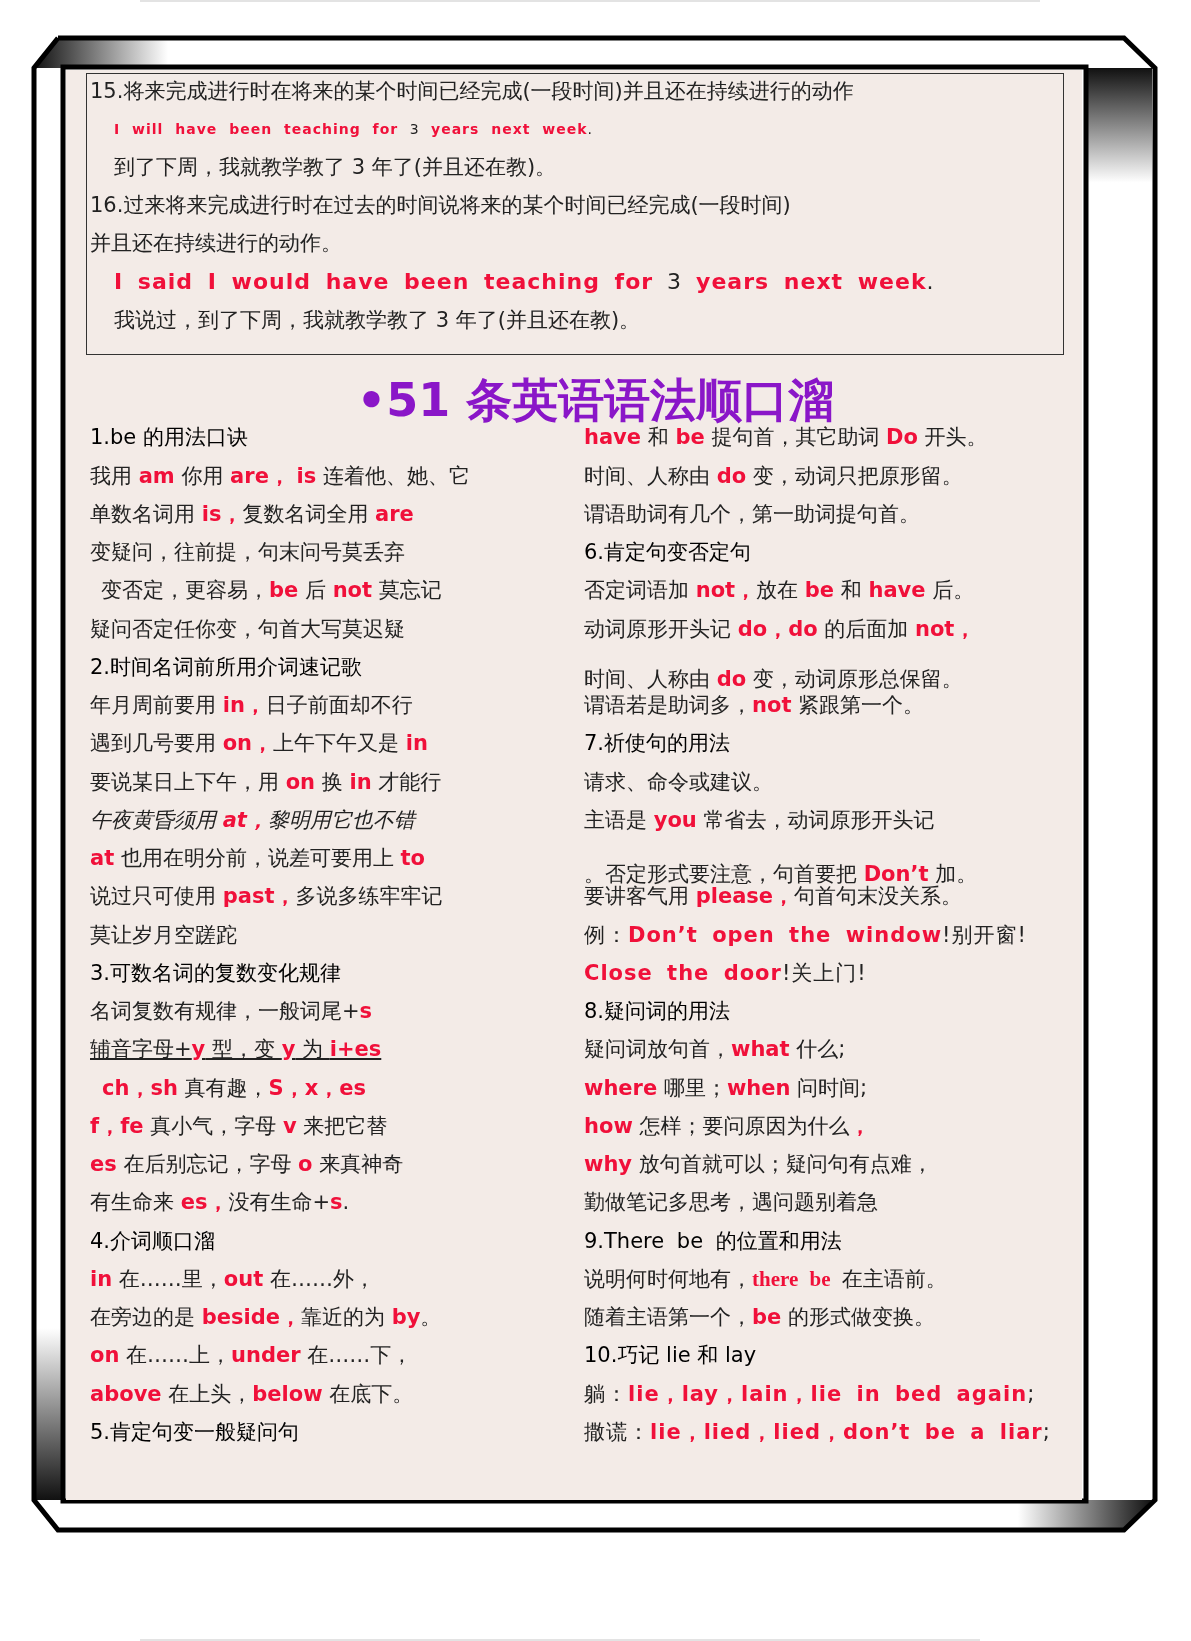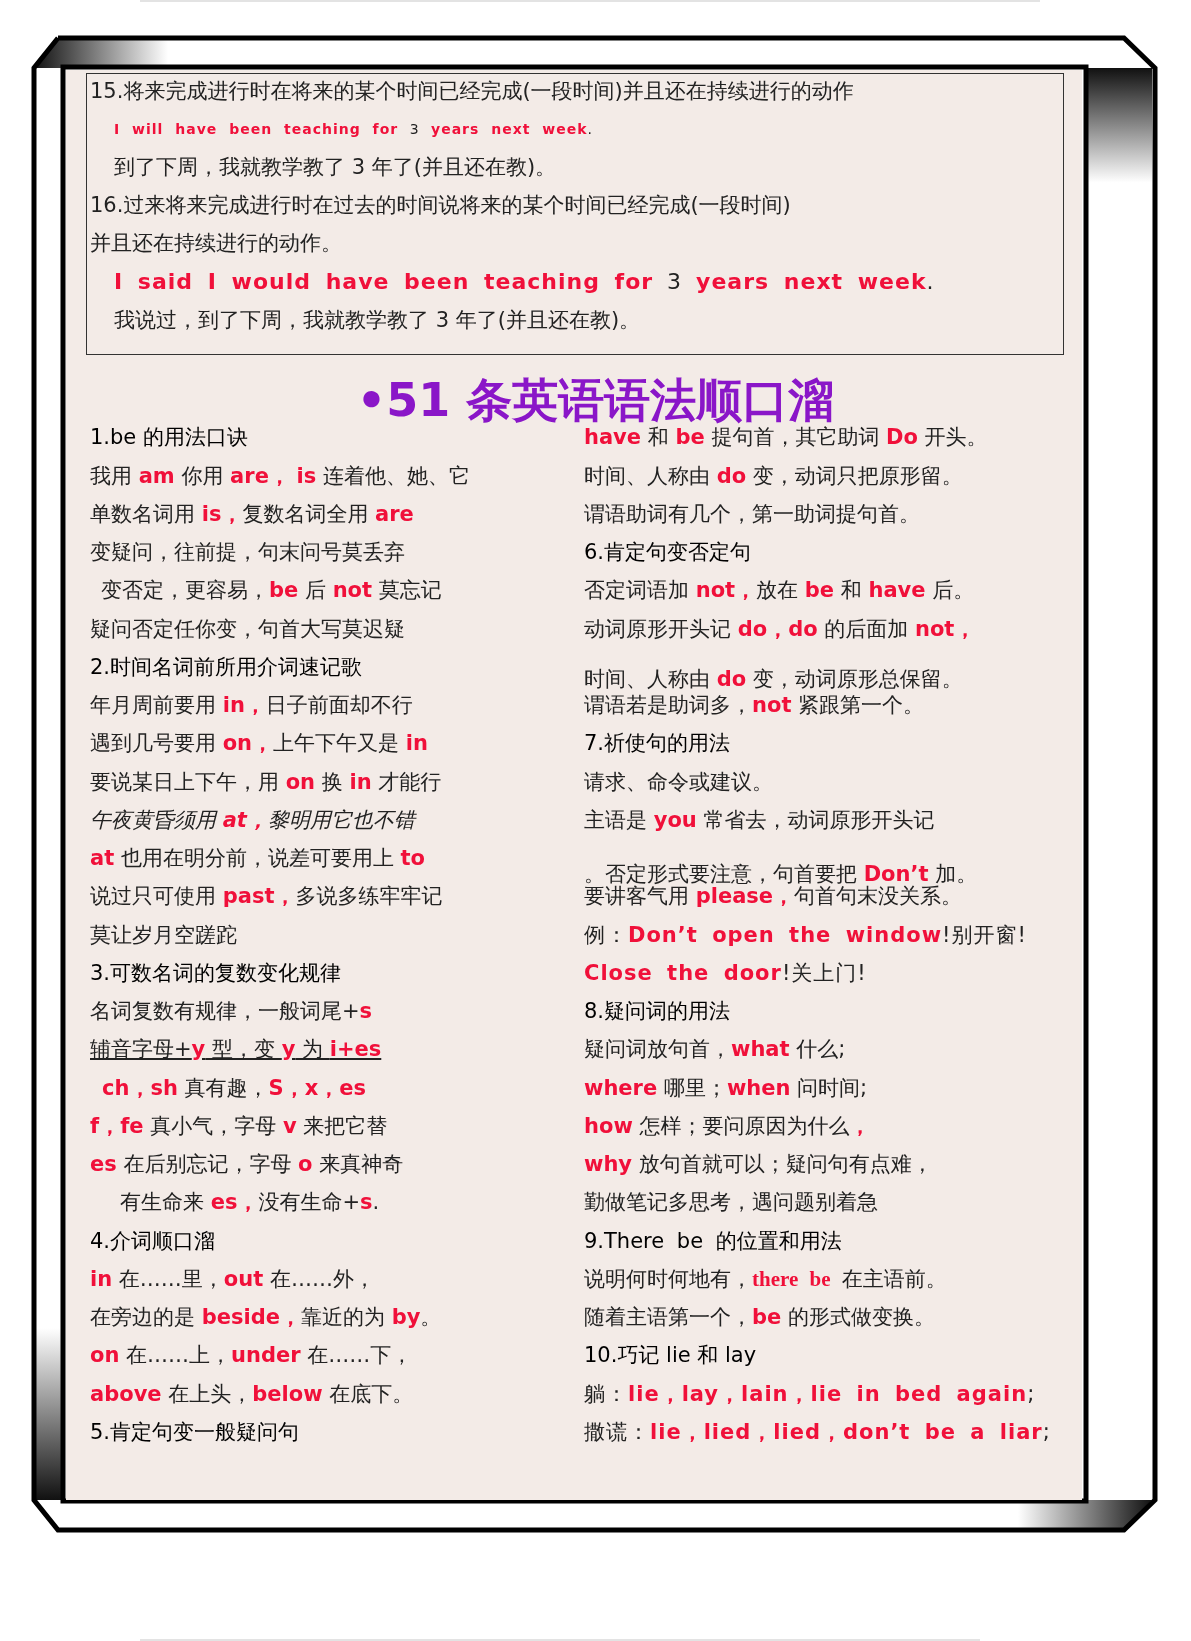--- a/index.html
+++ b/index.html
@@ -97,21 +97,21 @@
   <div class="line" style="left:90px;top:844px;"><span class="en">at</span><span class="plain"> 也用在明分前，说差可要用上 </span><span class="en">to</span></div>
   <div class="line" style="left:90px;top:882px;"><span class="plain">说过只可使用 </span><span class="en">past，</span><span class="plain">多说多练牢牢记</span></div>
   <div class="line" style="left:90px;top:921px;"><span class="plain">莫让岁月空蹉跎</span></div>
 
   <div class="line head" style="left:90px;top:959px;">3.可数名词的复数变化规律</div>
   <div class="line" style="left:90px;top:997px;"><span class="plain">名词复数有规律，一般词尾+</span><span class="en">s</span></div>
   <div class="line" style="left:90px;top:1035px;text-decoration:underline;"><span class="plain">辅音字母+</span><span class="en">y</span><span class="plain"> 型，变 </span><span class="en">y</span><span class="plain"> 为 </span><span class="en">i+es</span></div>
   <div class="line" style="left:90px;top:1074px;margin-left:12px;"><span class="en">ch，sh</span><span class="plain"> 真有趣，</span><span class="en">S，x，es</span></div>
   <div class="line" style="left:90px;top:1112px;"><span class="en">f，fe</span><span class="plain"> 真小气，字母 </span><span class="en">v</span><span class="plain"> 来把它替</span></div>
   <div class="line" style="left:90px;top:1150px;"><span class="en">es</span><span class="plain"> 在后别忘记，字母 </span><span class="en">o</span><span class="plain"> 来真神奇</span></div>
-  <div class="line" style="left:90px;top:1188px;margin-left:30px;"><span class="plain">有生命来 </span><span class="en">es，</span><span class="plain">没有生命+</span><span class="en">s</span><span class="plain">.</span></div>
+  <div class="line" style="left:90px;top:1188px;"><span class="plain">有生命来 </span><span class="en">es，</span><span class="plain">没有生命+</span><span class="en">s</span><span class="plain">.</span></div>
 
   <div class="line head" style="left:90px;top:1227px;">4.介词顺口溜</div>
   <div class="line" style="left:90px;top:1265px;"><span class="en">in</span><span class="plain"> 在……里，</span><span class="en">out</span><span class="plain"> 在……外，</span></div>
   <div class="line" style="left:90px;top:1303px;"><span class="plain">在旁边的是 </span><span class="en">beside，</span><span class="plain">靠近的为 </span><span class="en">by</span><span class="plain">。</span></div>
   <div class="line" style="left:90px;top:1341px;"><span class="en">on</span><span class="plain"> 在……上，</span><span class="en">under</span><span class="plain"> 在……下，</span></div>
   <div class="line" style="left:90px;top:1380px;"><span class="en">above</span><span class="plain"> 在上头，</span><span class="en">below</span><span class="plain"> 在底下。</span></div>
 
   <div class="line head" style="left:90px;top:1418px;">5.肯定句变一般疑问句</div>
 </div>
 

